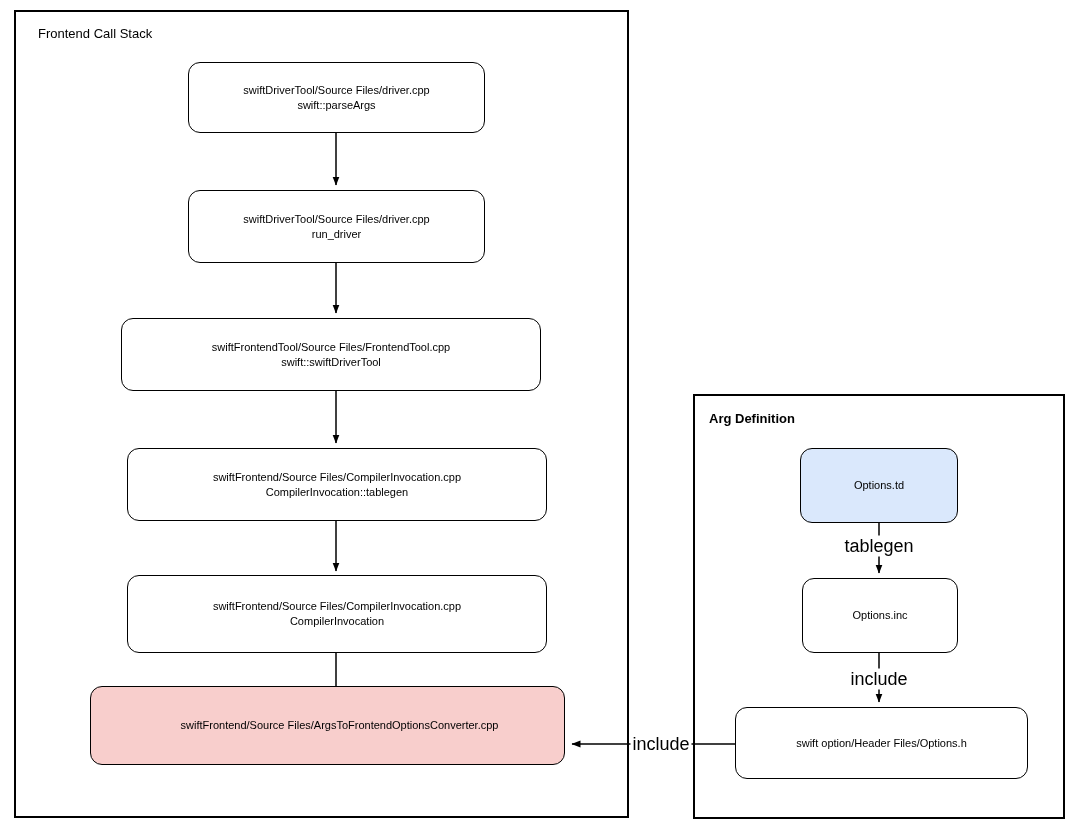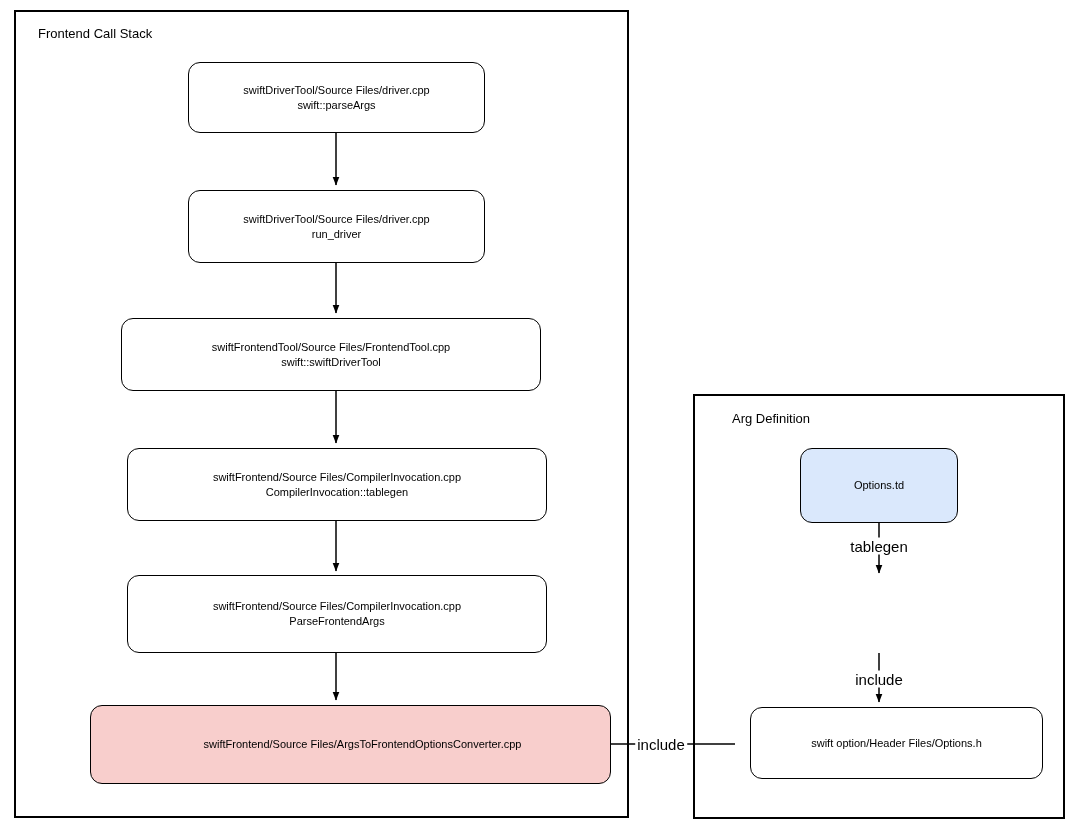--- a/index.html
+++ b/index.html
@@ -44,21 +44,21 @@
     line-height: 1.35;
     padding: 4px 8px;
   }
   .node.highlight { background: var(--highlight-fill); }
   .node.td { background: var(--td-fill); text-align: right; }
 
   .edge-label {
     position: absolute;
     transform: translate(-50%, -50%);
     background: var(--canvas-bg);
-    font-size: 15px;
+    font-size: 18px;
     padding: 0 2px;
     white-space: nowrap;
     text-align: right;
   }
 </style>
 </head>
 <body>
 
 <div class="canvas">
 
@@ -99,36 +99,39 @@
     <span>swift::swiftDriverTool</span>
   </div>
 
   <div class="node" style="left:127px; top:448px; width:420px; height:73px;">
     <span>swiftFrontend/Source Files/CompilerInvocation.cpp</span>
     <span>CompilerInvocation::tablegen</span>
   </div>
 
   <div class="node" style="left:127px; top:575px; width:420px; height:78px;">
     <span>swiftFrontend/Source Files/CompilerInvocation.cpp</span>
-    <span>ParseFrontendArgs</span>
+    <span>CompilerInvocation</span>
   </div>
 
-  <div class="node highlight" style="left:90px; top:705px; width:521px; height:79px;padding-left:32px;">
+  <div class="node highlight" style="left:90px; top:686px; width:475px; height:79px;padding-left:32px;">
     <span>swiftFrontend/Source Files/ArgsToFrontendOptionsConverter.cpp</span>
   </div>
 
   <div class="group" style="left:693px; top:394px; width:372px; height:425px;"></div>
-  <div class="group-title" style="left:732px; top:411px;">Arg Definition</div>
+  <div class="group-title" style="left:709px; top:411px;font-weight:bold;">Arg Definition</div>
 
   <div class="node td" style="left:800px; top:448px; width:158px; height:75px;">
     <span>Options.td</span>
   </div>
 
+  <div class="node" style="left:802px; top:578px; width:156px; height:75px;">
+    <span>Options.inc</span>
+  </div>
 
-  <div class="node" style="left:750px; top:707px; width:293px; height:72px;">
+  <div class="node" style="left:735px; top:707px; width:293px; height:72px;">
     <span>swift option/Header Files/Options.h</span>
   </div>
 
   <div class="edge-label" style="left:879px; top:546px;">tablegen</div>
   <div class="edge-label" style="left:879px; top:679px;">include</div>
   <div class="edge-label" style="left:661px; top:744px;">include</div>
 
 </div>
 
 </body></html>

